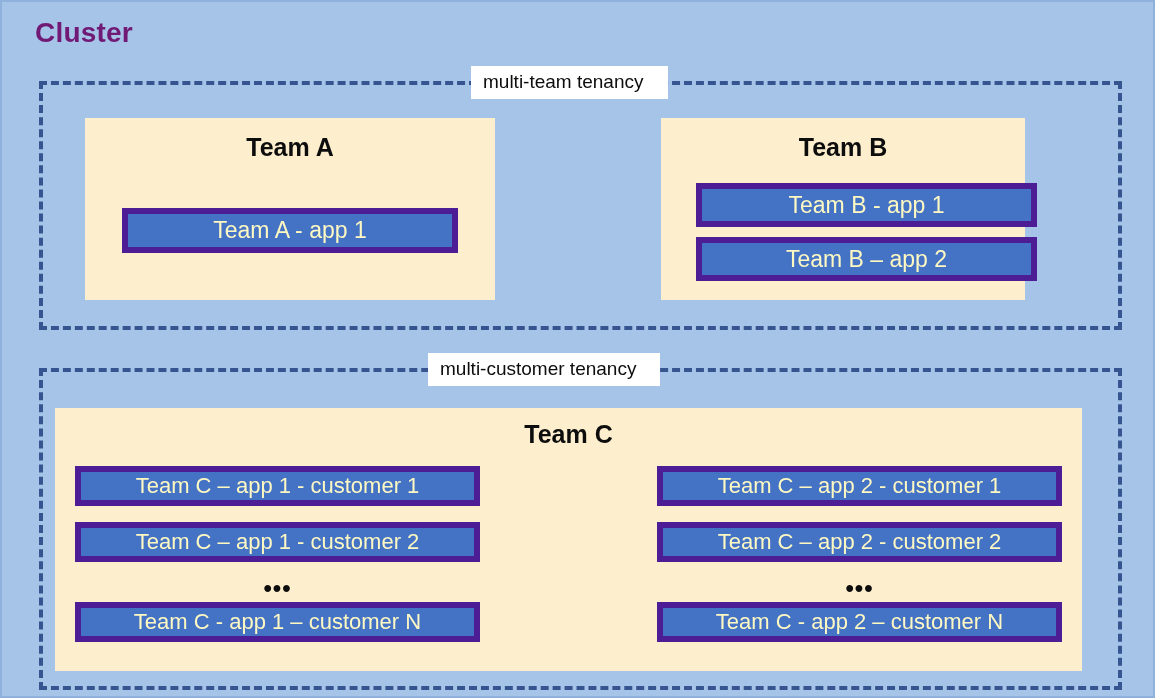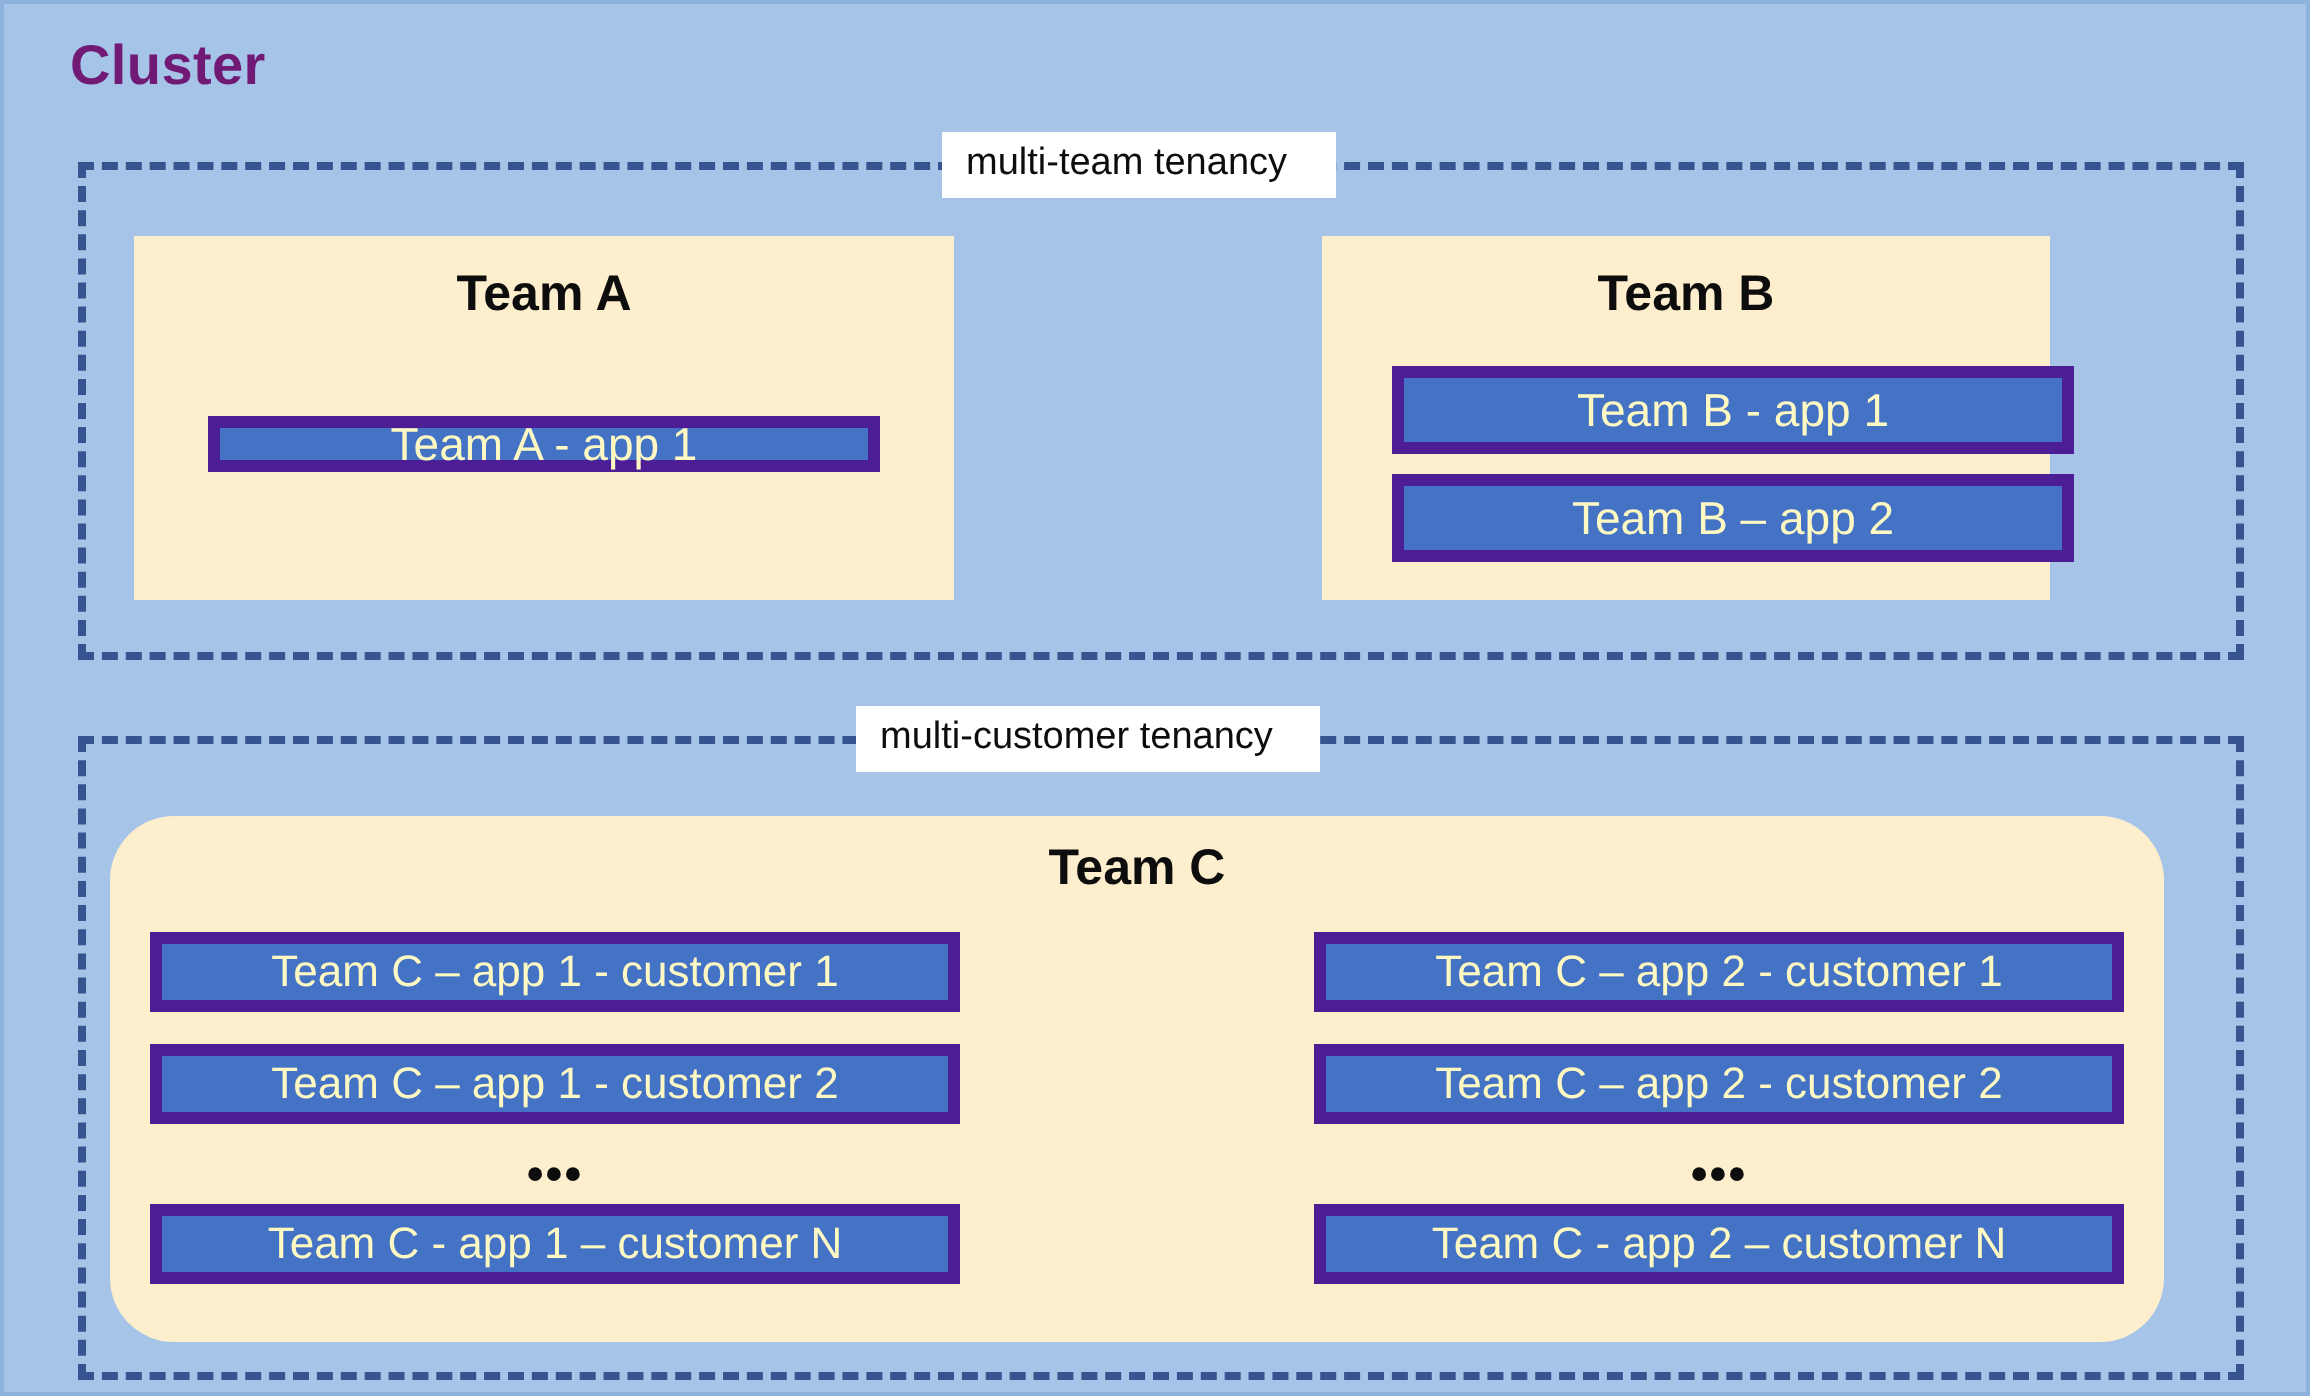--- a/index.html
+++ b/index.html
@@ -67,37 +67,36 @@
     left: 426px;
     top: 351px;
   }
   
   .team-box {
     position: absolute;
     background: #fdeecd;
     box-sizing: border-box;
   }
   #team-a-box {
-    left: 65px;
+    left: 83px;
     top: 116px;
     width: 410px;
     height: 182px;
   }
   #team-b-box {
     left: 659px;
     top: 116px;
     width: 364px;
     height: 182px;
   }
   #team-c-box {
     left: 53px;
     top: 406px;
     width: 1027px;
     height: 263px;
-    border-radius: 32px;
   }
   .team-title {
     text-align: center;
     font-size: 25px;
     font-weight: bold;
     color: #0d0d0d;
     line-height: 1;
   }
   #team-a-box .team-title,
   #team-b-box .team-title {
@@ -118,21 +117,21 @@
     align-items: center;
     justify-content: center;
   }
   #team-a-apps {
     position: absolute;
     left: 37px;
     top: 90px;
     width: 336px;
   }
   #team-a-apps .app-box {
-    height: 28px;
+    height: 45px;
   }
   #team-b-apps {
     position: absolute;
     left: 35px;
     top: 65px;
     width: 341px;
   }
   #team-b-apps .app-box {
     height: 44px;
     margin-bottom: 10px;

